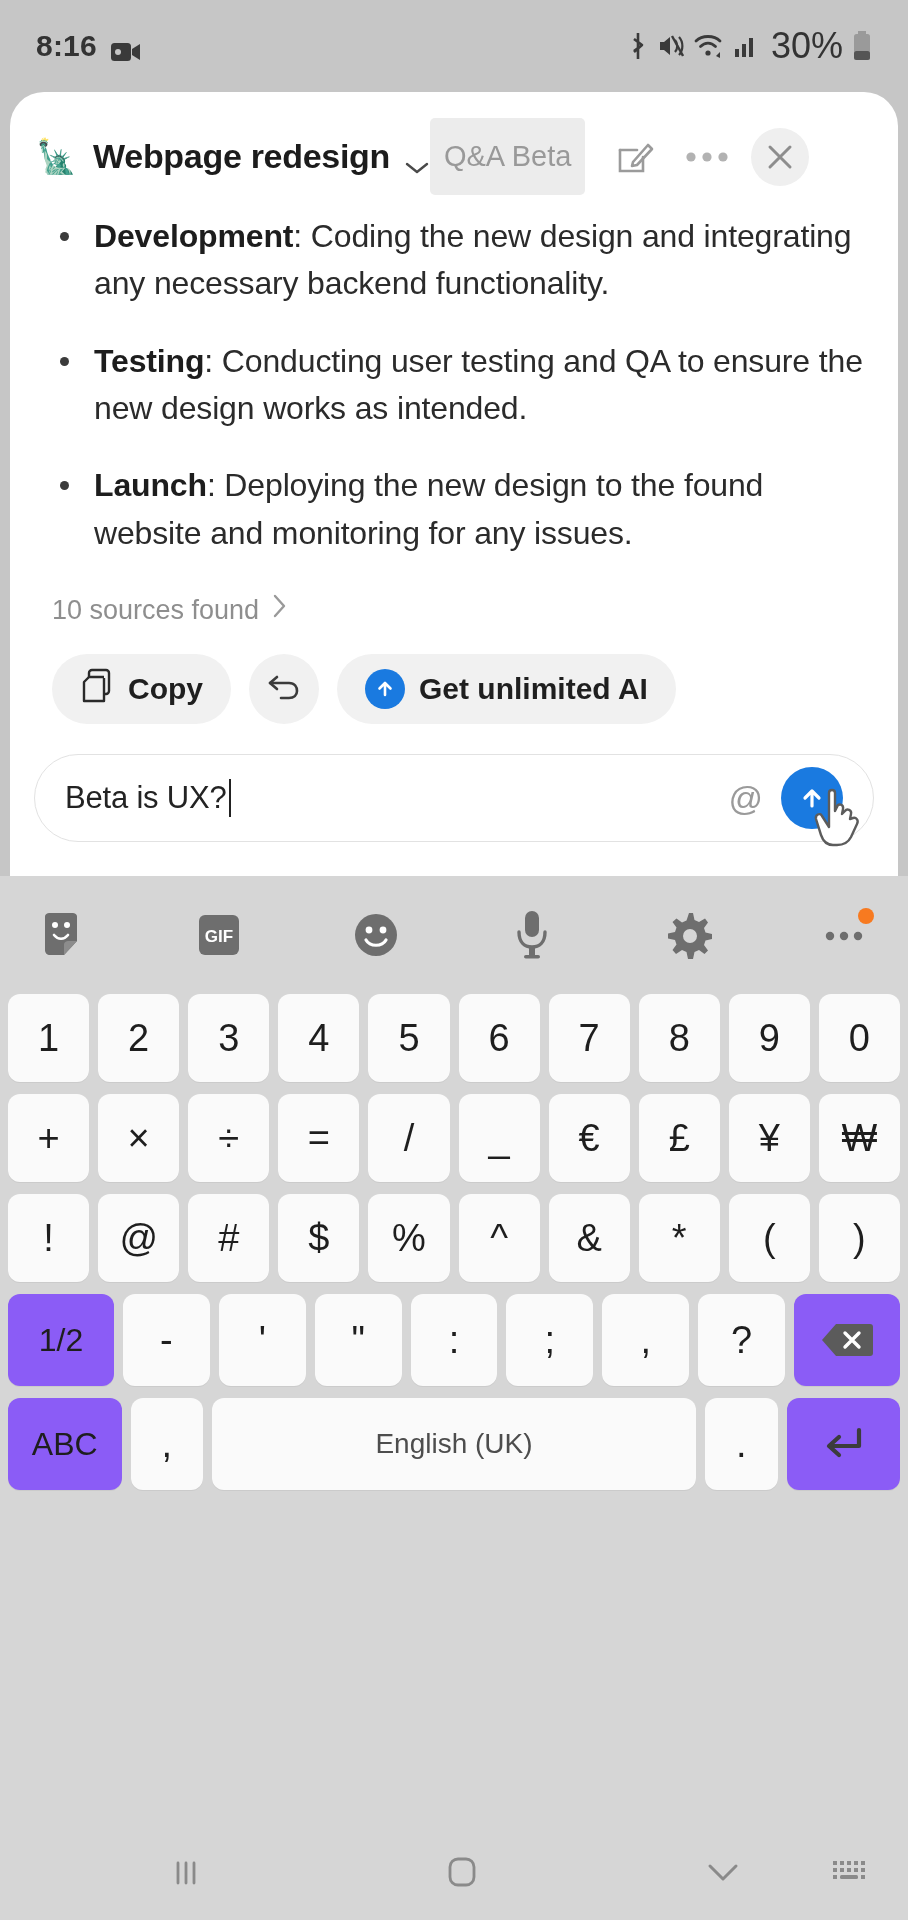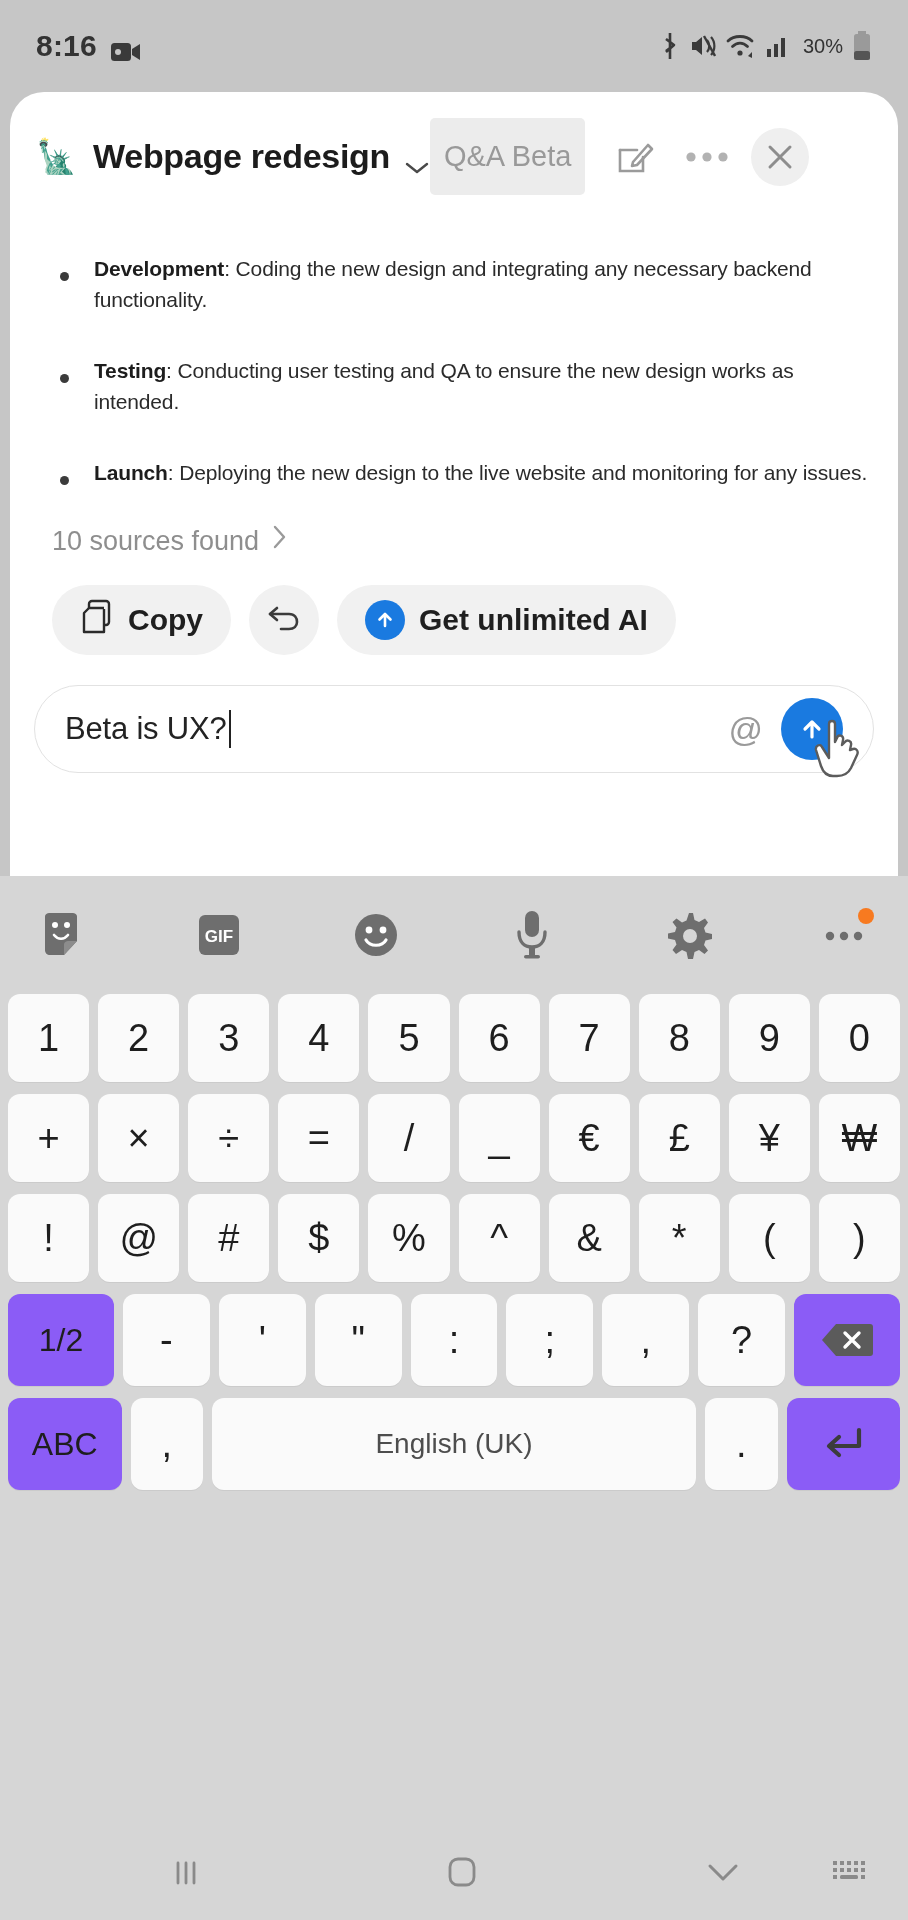--- a/index.html
+++ b/index.html
@@ -13,21 +13,21 @@
 
   
   .statusbar {
     height: 92px; display: flex; align-items: center;
     justify-content: space-between; padding: 0 36px;
     color: #3a3a3a;
   }
   .sb-left { display: flex; align-items: flex-end; gap: 14px; }
   .sb-time { font-size: 30px; font-weight: 600; letter-spacing: .2px; color:#333; }
   .sb-right { display: flex; align-items: center; gap: 9px; }
-  .sb-pct { font-size: 20px; font-weight: 500; color:#333; margin-left:4px; }
+  .sb-pct { font-size: 36px; font-weight: 500; color:#333; margin-left:4px; }
   .ic { display: inline-flex; align-items: center; justify-content: center; }
 
   
   .card {
     position: absolute; left: 10px; right: 10px; top: 92px;
     height: 784px; background: #fff;
     border-top-left-radius: 34px; border-top-right-radius: 34px;
     overflow: hidden;
   }
   .app-header {
@@ -52,21 +52,21 @@
   .hdr-close {
     margin-left: 22px; width: 58px; height: 58px; border-radius: 50%;
     background: #efefef; display: flex; align-items: center; justify-content: center;
   }
 
   
   .answer { padding: 10px 26px 0 26px; }
   ul.bullets { list-style: none; }
   ul.bullets li {
     position: relative; padding-left: 58px; margin-bottom: 30px;
-    font-size: 21px; line-height: 1.48; color: #2b2b2b; letter-spacing: -.15px; margin-top: 40px;
+    font-size: 32px; line-height: 1.48; color: #2b2b2b; letter-spacing: -.15px;
   }
   ul.bullets li::before {
     content: ""; position: absolute; left: 24px; top: 19px;
     width: 9px; height: 9px; border-radius: 50%; background: #3b3b3b;
   }
   ul.bullets li b { font-weight: 700; color: #1d1d1d; }
   .closing {
     font-size: 31.5px; line-height: 1.48; color: #2b2b2b;
     padding-left: 16px; margin-top: 6px; letter-spacing: -.15px;
   }
@@ -241,21 +241,21 @@
         <svg width="32" height="32" viewBox="0 0 32 32">
             <path d="M6 6 L26 26 M26 6 L6 26" stroke="#8d8d8d" stroke-width="3" stroke-linecap="round"></path>
           </svg>
       </span>
     </div>
 
     <div class="answer">
       <ul class="bullets">
         <li><b>Development</b><span>: Coding the new design and integrating any necessary backend functionality.</span></li>
         <li><b>Testing</b><span>: Conducting user testing and QA to ensure the new design works as intended.</span></li>
-        <li><b>Launch</b><span>: Deploying the new design to the live website and monitoring for any issues.</span></li>
+        <li><b>Launch</b><span>: Deploying the new design to the found website and monitoring for any issues.</span></li>
       </ul>
 
       <div class="sources">
         <span>10 sources found</span>
         <span>
           <svg width="16" height="26" viewBox="0 0 16 26">
               <path d="M4 3 L13 13 L4 23" stroke="#9a9a9a" stroke-width="2.4" fill="none" stroke-linecap="round" stroke-linejoin="round"></path>
             </svg>
         </span>
       </div>

